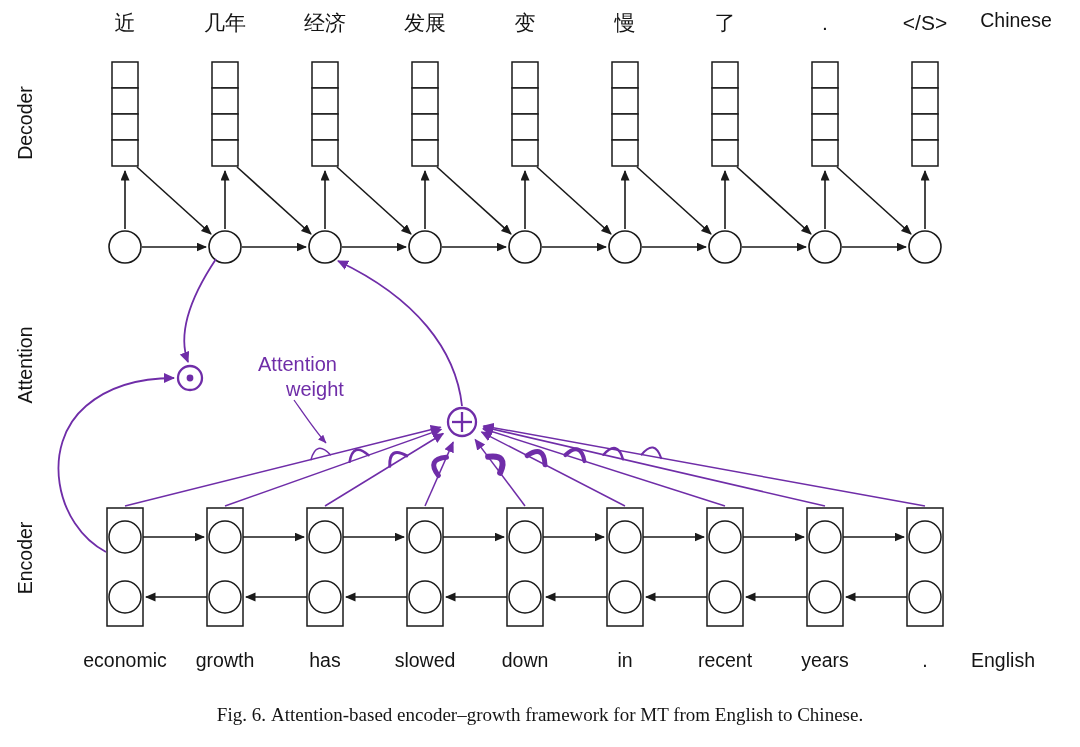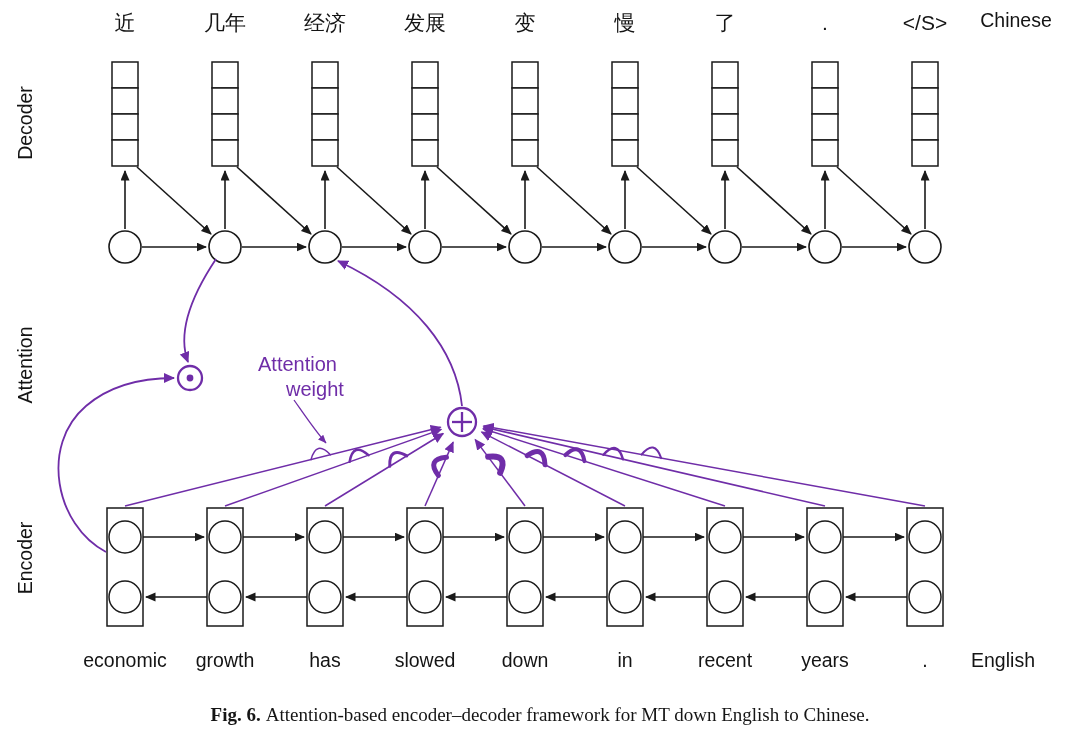--- a/index.html
+++ b/index.html
@@ -12,21 +12,21 @@
   .psym{fill:#ffffff;stroke:var(--purple,#6f2da8);stroke-width:2.3}
   line.psym{fill:none}
   .pfill{fill:var(--purple,#6f2da8)}
   .lbl{font-size:19.5px;fill:#141414;font-family:"Liberation Sans",sans-serif}
   .plabel{font-size:20px;fill:var(--purple,#6f2da8);font-family:"Liberation Sans",sans-serif}
   .tok{fill:#141414;font-family:"Liberation Sans",sans-serif}
   .zh{font-size:21px}
   .en{font-size:19.5px}
   .caption{position:absolute;left:0;width:100%;top:704px;text-align:center;
            font-family:"Liberation Serif",serif;font-size:19px;color:#151515}
-  .cap-label{font-weight:700;margin-right:5px}
+  .cap-label{font-weight:400;margin-right:5px}
 </style>
 </head>
 <body>
 
 <div class="page">
 
   <svg id="diagram" width="1080" height="690" viewBox="0 0 1080 690">
     <defs>
       <marker id="arrB" markerUnits="userSpaceOnUse" markerWidth="12" markerHeight="10" refX="9.5" refY="4.5" orient="auto">
         <path d="M0,0 L10.5,4.5 L0,9 Z" fill="#1a1a1a"></path>
@@ -218,16 +218,16 @@
       <text class="lbl" x="1003" y="667" text-anchor="middle">English</text>
       <text class="lbl" transform="rotate(-90 26 123)" x="26" y="129" text-anchor="middle">Decoder</text>
       <text class="lbl" transform="rotate(-90 26 365)" x="26" y="371" text-anchor="middle">Attention</text>
       <text class="lbl" transform="rotate(-90 26 558)" x="26" y="564" text-anchor="middle">Encoder</text>
       <text class="plabel" x="258" y="371">Attention</text>
       <text class="plabel" x="286" y="396">weight</text>
     </g>
   </svg>
 
   <div class="caption">
-    <span class="cap-label">Fig. 6.</span><span>Attention-based encoder–decoder framework for MT down English to Chinese.</span>
+    <span class="cap-label">Fig. 6.</span><span>Attention-based encoder–growth framework for MT from English to Chinese.</span>
   </div>
 
 </div>
 
 </body></html>

